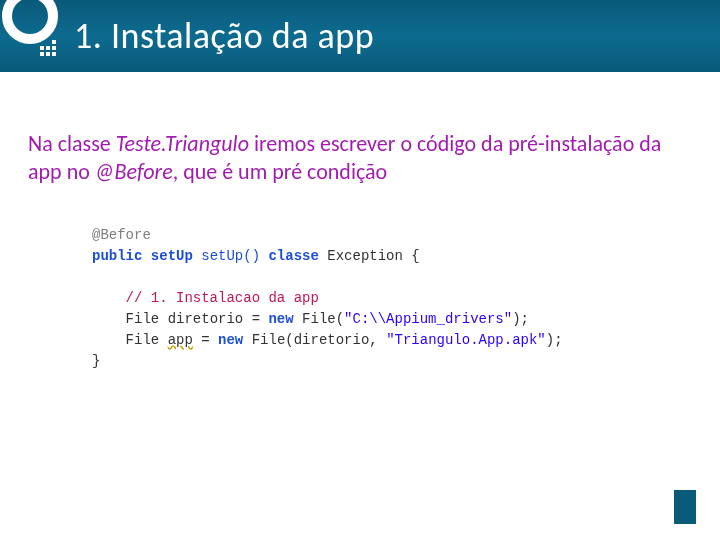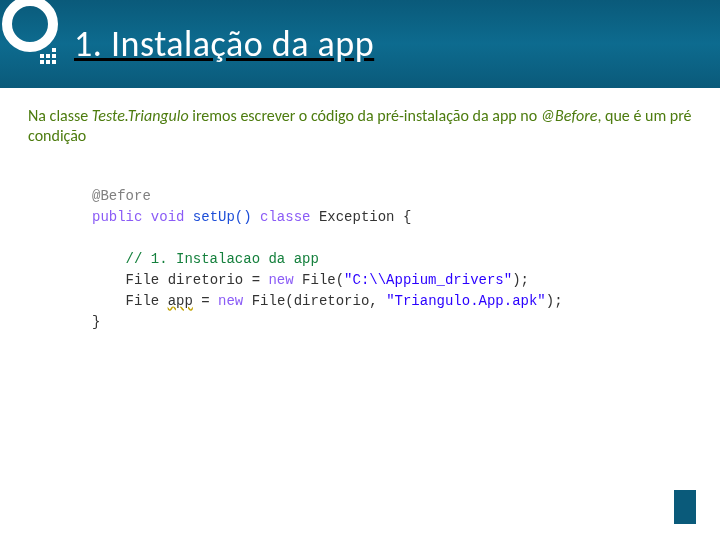--- a/index.html
+++ b/index.html
@@ -1,24 +1,23 @@
 <!DOCTYPE html>
 <html><head>
 <meta charset="utf-8">
 <style>
   * { margin: 0; padding: 0; box-sizing: border-box; }
   html, body { width: 720px; height: 540px; font-family: Calibri, Arial, sans-serif; background: #fff; overflow: hidden; }
   .header {
     width: 100%;
-    height: 88px;
+    height: 72px;
     background: linear-gradient(to bottom, #0a5a7a 0%, #0d6b8f 50%, #0a5a7a 100%);
     display: flex;
     align-items: center;
     position: relative;
-    text-decoration: underline;
   }
   .logo {
     width: 60px;
     height: 72px;
     position: relative;
     flex-shrink: 0;
   }
   .logo-ring {
     position: absolute;
     top: -12px;
@@ -42,37 +41,38 @@
     color: #fff;
     font-size: 36px;
     font-weight: 400;
     margin-left: 14px;
     letter-spacing: 0.5px;
   }
   .body {
     padding: 18px 28px 0 28px;
   }
   .desc {
-    font-size: 16px;
-    color: #4d7c0f;
+    font-size: 22px;
+    color: #a21caf;
     line-height: 1.25;
+    margin-top: 40px;
   }
   .desc .italic { font-style: italic; }
   .code {
     margin: 40px 0 0 64px;
     font-family: Consolas, "Courier New", monospace;
     font-size: 14px;
     line-height: 1.5;
     color: #333;
     white-space: pre;
   }
   .code .annot { color: #808080; }
-  .code .kw { color: #8b5cf6; font-weight: normal; }
+  .code .kw { color: #1d4ed8; font-weight: bold; }
   .code .method { color: #1d4ed8; }
-  .code .comment { color: #15803d; }
+  .code .comment { color: #be185d; }
   .code .str { color: #2a00ff; }
   .code .warn { text-decoration: underline wavy #c0a000; }
   .footer-accent {
     position: absolute;
     right: 24px;
     bottom: 16px;
     width: 22px;
     height: 34px;
     background: #0a5a7a;
   }
@@ -97,21 +97,21 @@
   </div>
   <div class="title">1. Instalação da app</div>
 </div>
 
 <div class="body">
   <p class="desc">
     <span>Na classe </span><span class="italic">Teste.Triangulo</span><span> iremos escrever  o código da pré-instalação da app no </span><span class="italic">@Before</span><span>, que é um pré condição</span>
   </p>
 
   <div class="code"><span class="annot">@Before</span>
-<span class="kw">public</span> <span class="kw">void</span> <span class="method">setUp()</span> <span class="kw">classe</span> <span>Exception</span> <span>{</span>
+<span class="kw">public</span> <span class="kw">setUp</span> <span class="method">setUp()</span> <span class="kw">classe</span> <span>Exception</span> <span>{</span>
 
     <span class="comment">// 1. Instalacao da app</span>
     <span>File</span> <span>diretorio</span><span> = </span><span class="kw">new</span> <span>File</span><span>(</span><span class="str">"C:\\Appium_drivers"</span><span>);</span>
     <span>File</span> <span class="warn">app</span><span> = </span><span class="kw">new</span> <span>File</span><span>(</span><span>diretorio</span><span>, </span><span class="str">"Triangulo.App.apk"</span><span>);</span>
 <span>}</span></div>
 </div>
 
 <div class="footer-accent"></div>
 
 </body></html>

